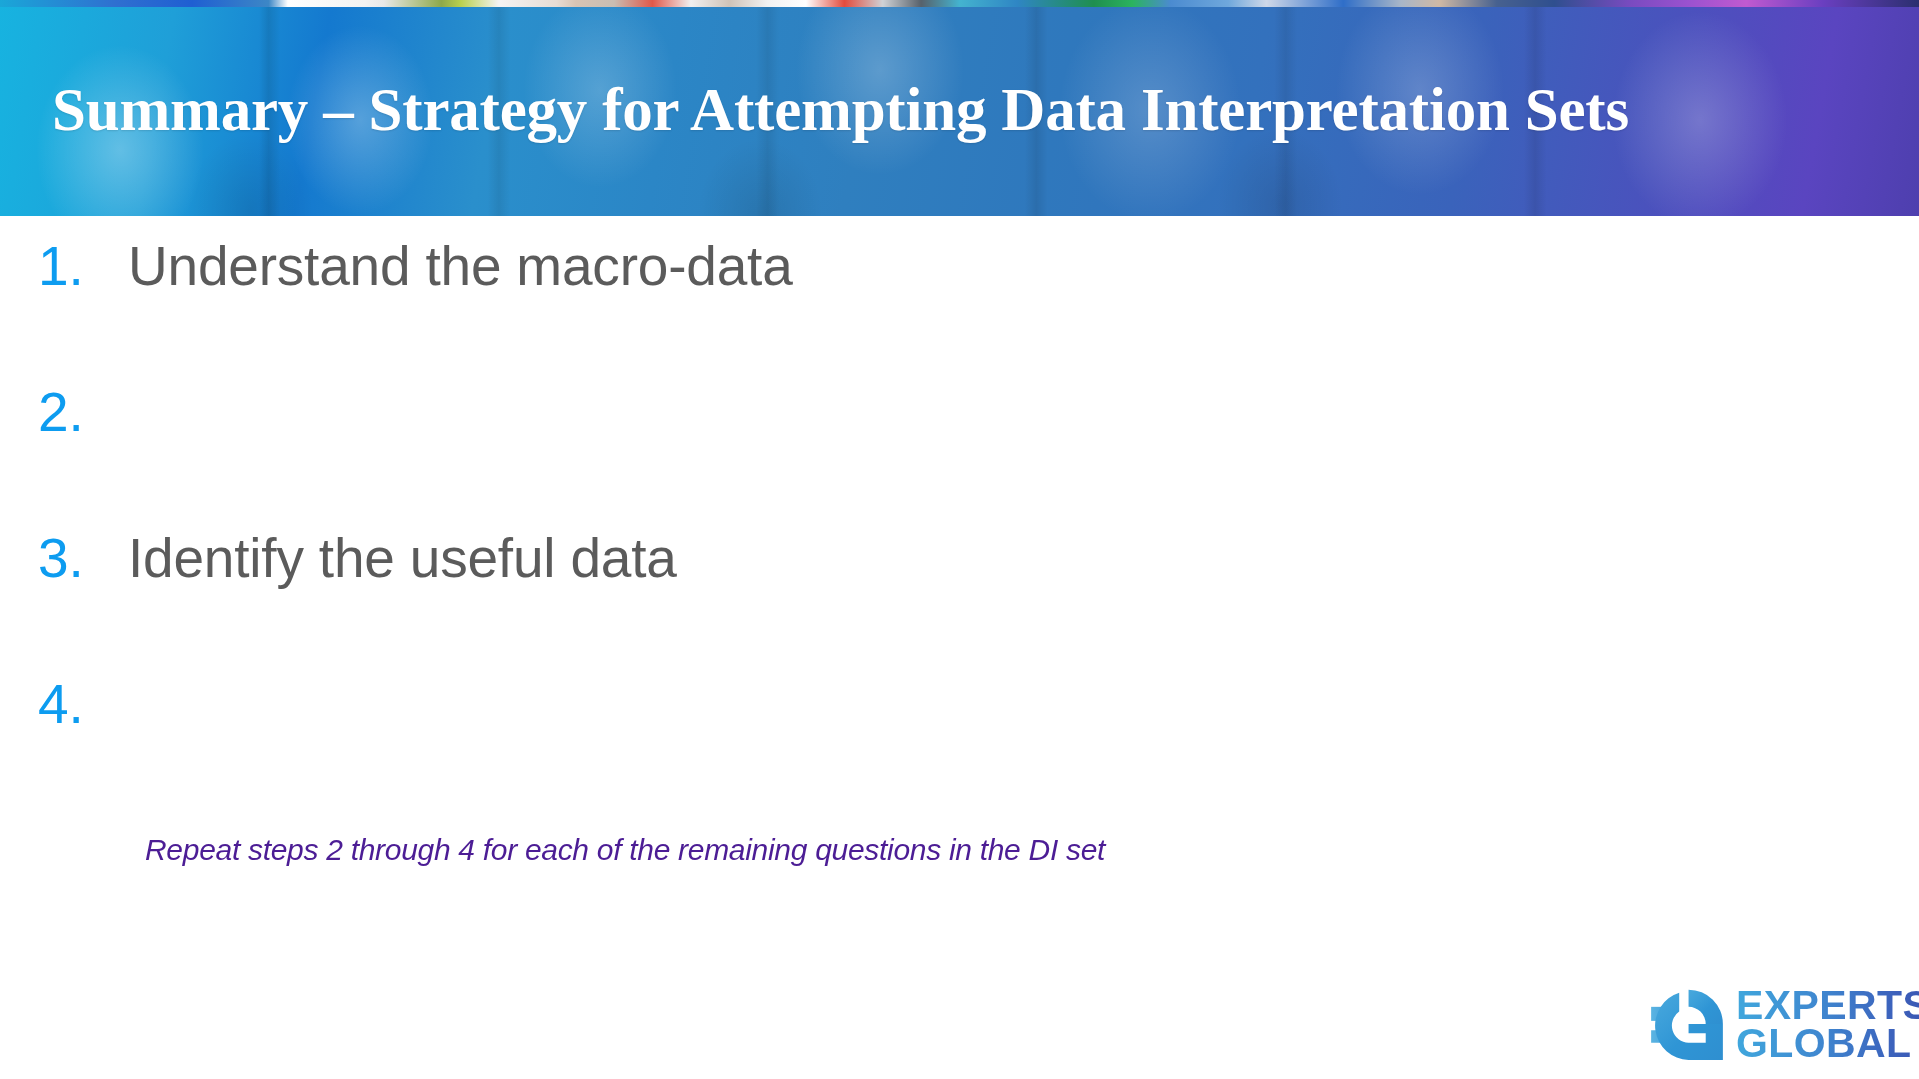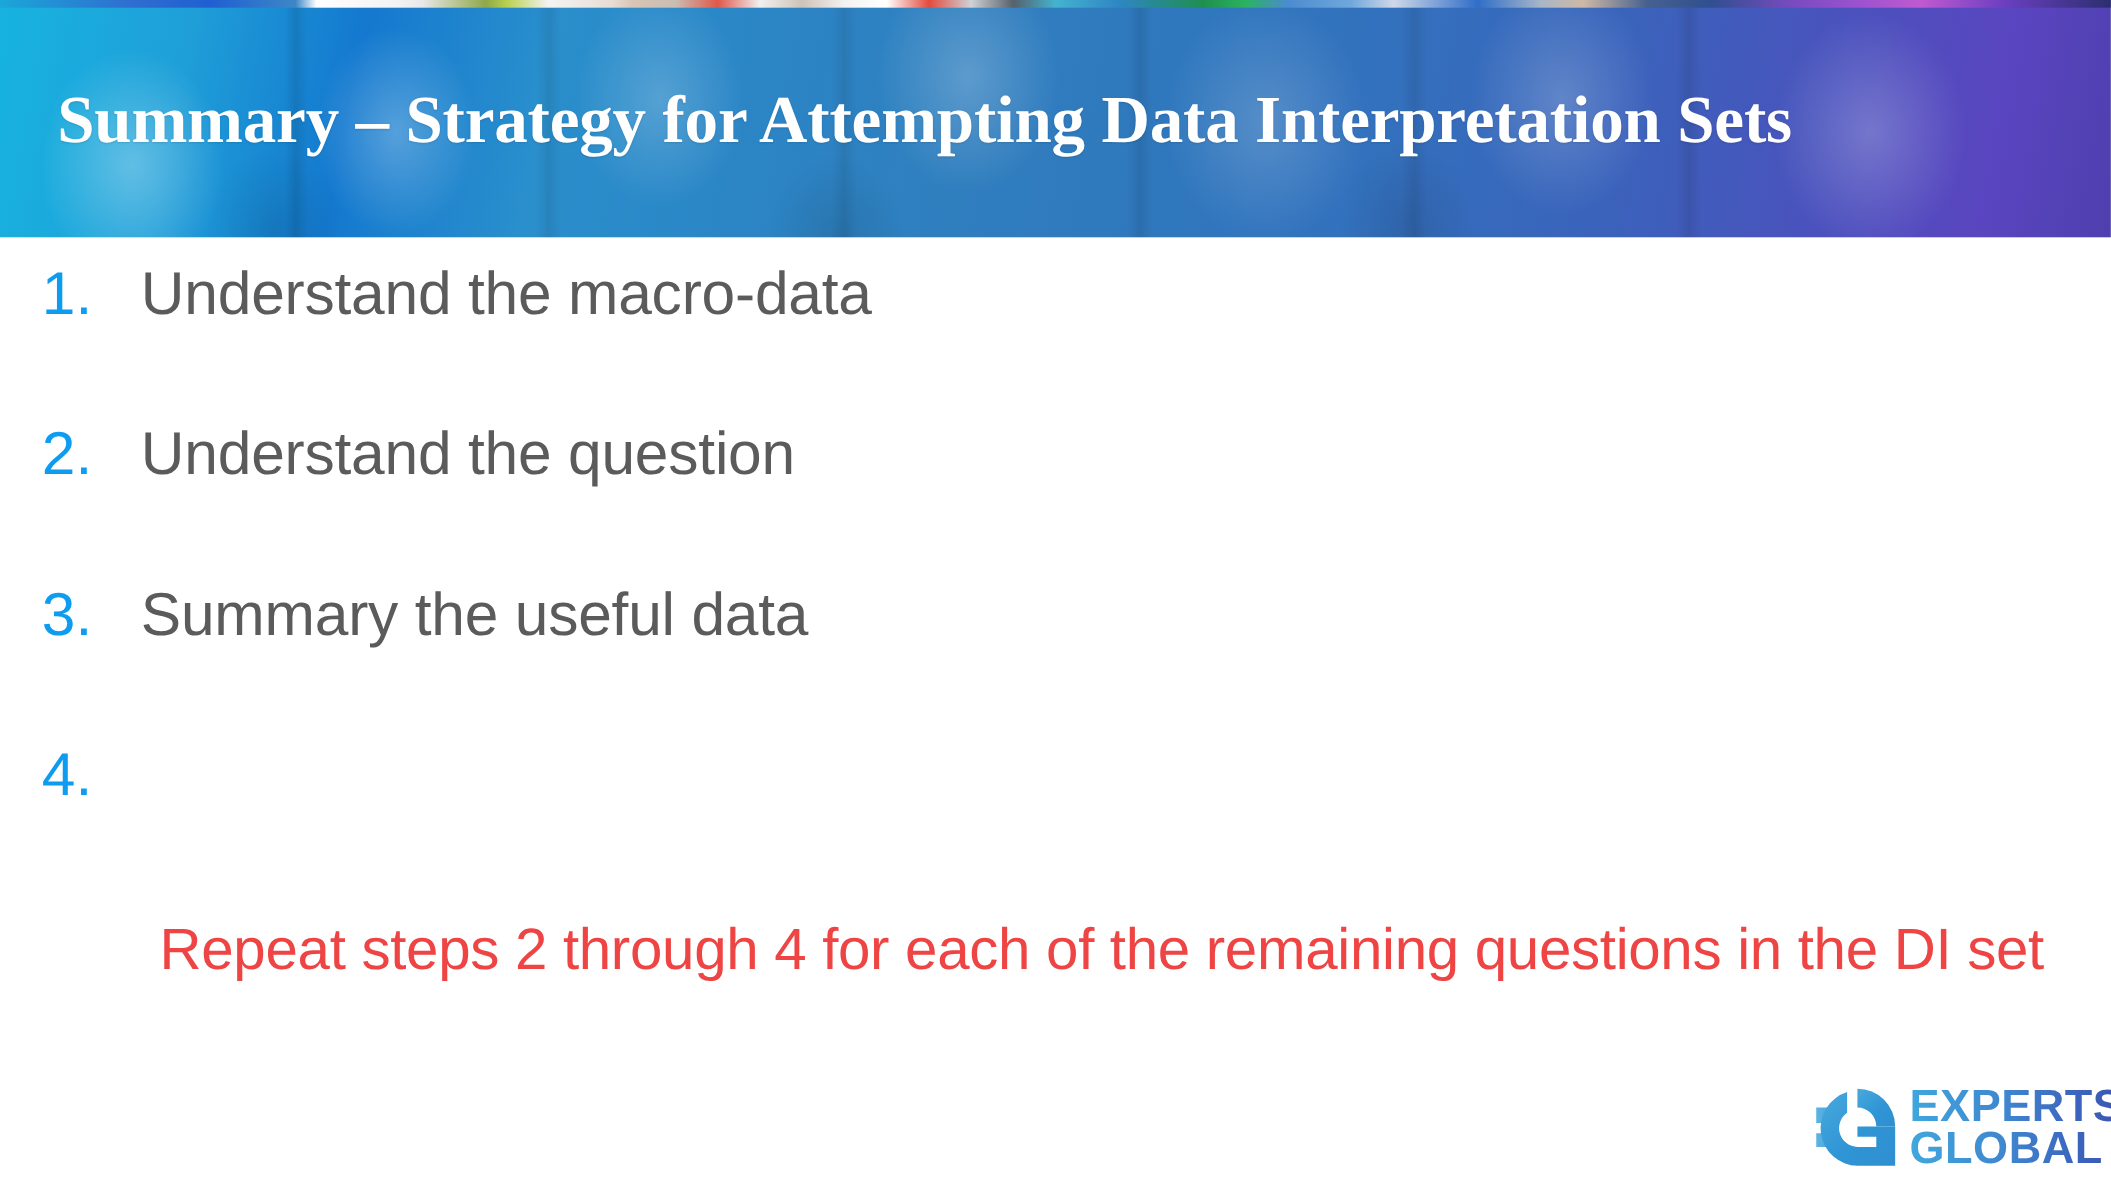--- a/index.html
+++ b/index.html
@@ -152,26 +152,27 @@
     font-size: 55px;
     font-weight: normal;
     letter-spacing: -0.2px;
     text-align: center;
   }
 
   .repeat-note {
     position: absolute;
     left: 145px;
     top: 617px;
-    color: #ef4444;
-    font-family: "Liberation Sans", sans-serif;
-    font-size: 53px;
+    color: #4c1d95;
+    font-family: "Liberation Sans", sans-serif;
+    font-size: 30px;
     font-weight: normal;
     letter-spacing: -0.3px;
     white-space: nowrap;
+    font-style: italic;
   }
 
   
   .logo {
     position: absolute;
     left: 1648px;
     top: 978px;
     width: 250px;
     height: 92px;
     display: flex;
@@ -218,26 +219,25 @@
 
     <ol class="list">
 
       <li class="list-item">
         <span class="item-number">1.</span>
         <span class="item-label">Understand the macro-data</span>
       </li>
 
       <li class="list-item">
         <span class="item-number">2.</span>
-        <span class="item-label">Understand the question</span>
       </li>
 
       <li class="list-item">
         <span class="item-number">3.</span>
-        <span class="item-label">Summary the useful data</span>
+        <span class="item-label">Identify the useful data</span>
       </li>
 
       <li class="list-item">
         <span class="item-number">4.</span>
       </li>
 
     </ol>
 
     <div class="repeat-note">Repeat steps 2 through 4 for each of the remaining questions in the DI set</div>
 

